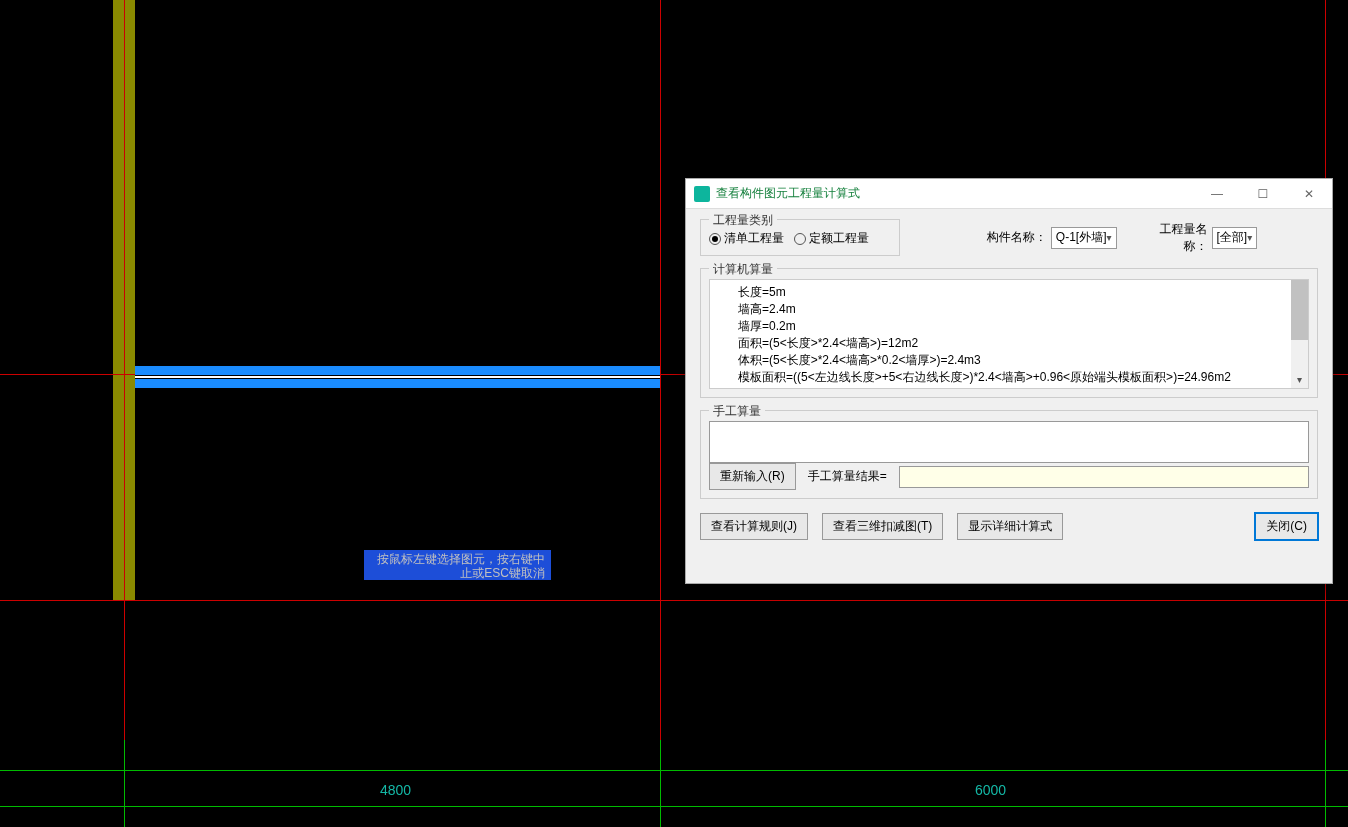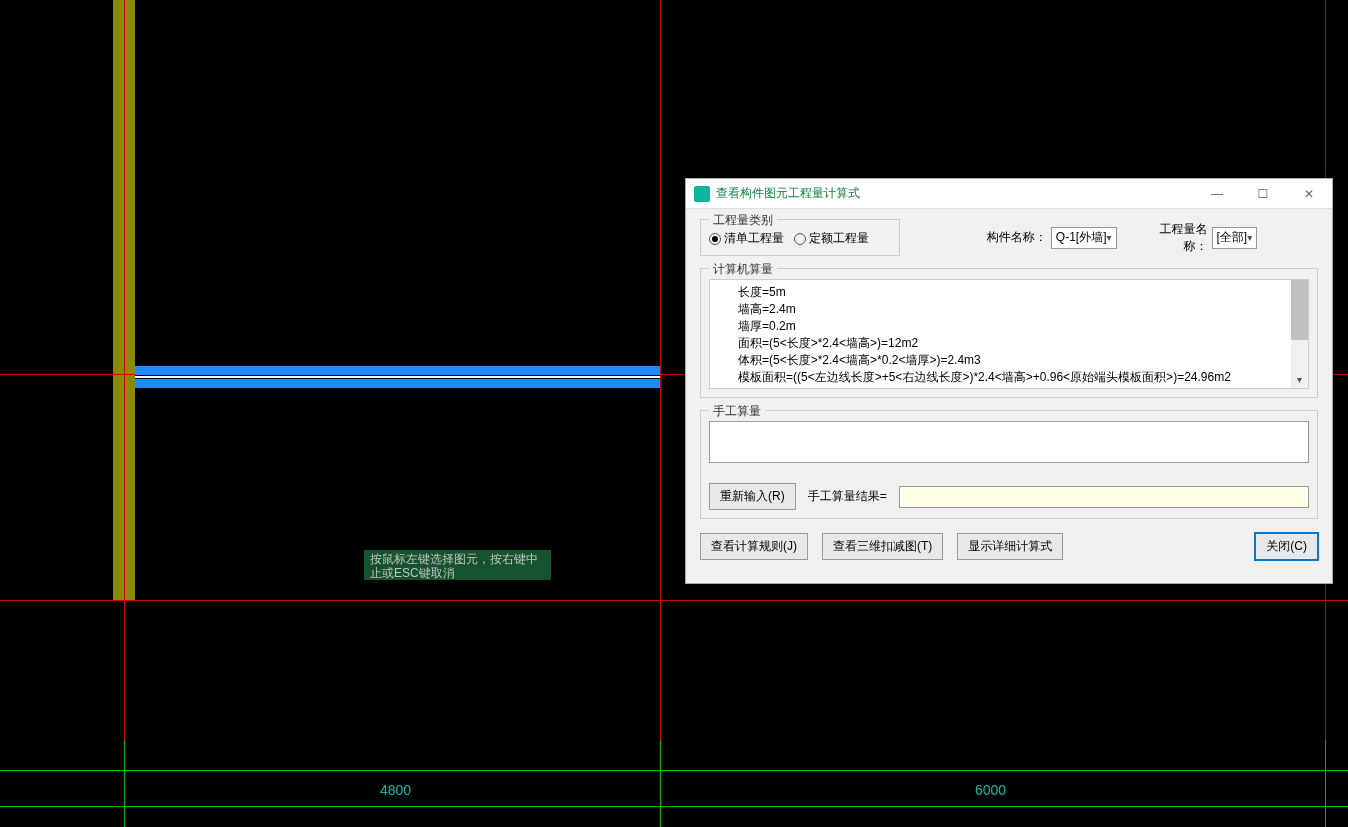--- a/index.html
+++ b/index.html
@@ -6,21 +6,21 @@
   html, body { width: 1348px; height: 827px; overflow: hidden; font-family: "Microsoft YaHei", SimSun, sans-serif; font-size: 12px; }
   .canvas { position: absolute; inset: 0; background: #000; }
   .line { position: absolute; }
   .red-h { background: #c00; height: 1px; }
   .red-v { background: #c00; width: 1px; }
   .green-h { background: #0b0; height: 1px; }
   .green-v { background: #0b0; width: 1px; }
   .olive { background: #8a8a00; }
   .blue-seg { background: #1a8cff; position: absolute; left: 135px; width: 525px; height: 9px; }
   .white-mid { background: #fff; position: absolute; left: 135px; width: 525px; height: 2px; }
-  .tooltip { position: absolute; left: 364px; top: 550px; width: 187px; height: 30px; background: #14532d; color: #c0c0c0; padding: 2px 6px; font-size: 12px; line-height: 14px; }
+  .tooltip { position: absolute; left: 364px; top: 550px; width: 187px; height: 30px; background: #1d4ed8; color: #c0c0c0; padding: 2px 6px; font-size: 12px; line-height: 14px; text-align: right; }
   .dim-label { position: absolute; color: #14b8a6; font-size: 14px; }
   .dialog { position: absolute; left: 685px; top: 178px; width: 648px; height: 406px; background: #f0f0f0; border: 1px solid #aaa; box-shadow: 0 4px 16px rgba(0,0,0,.5); display: flex; flex-direction: column; }
   .titlebar { height: 30px; display: flex; align-items: center; padding-left: 8px; background: #fff; border-bottom: 1px solid #ddd; }
   .title-icon { width: 16px; height: 16px; background: #0db59d; border-radius: 2px; margin-right: 6px; }
   .title-text { color: #15803d; font-size: 12px; flex: 1; }
   .win-btns { display: flex; height: 30px; }
   .win-btn { width: 46px; display: flex; align-items: center; justify-content: center; color: #666; }
   .dlg-body { flex: 1; padding: 10px 14px 0 14px; background: #f0f0f0; display: flex; flex-direction: column; }
   .top-row { display: flex; gap: 16px; }
   .group { border: 1px solid #ccc; position: relative; padding: 10px 8px 8px 8px; }
@@ -35,21 +35,21 @@
   .combo { flex: 1; height: 22px; border: 1px solid #999; background: #fff; padding: 0 4px; display: flex; align-items: center; justify-content: space-between; }
   .combo .arrow { color: #555; font-size: 10px; }
   .calc-group { margin-top: 12px; flex: 0 0 auto; height: 130px; display: flex; flex-direction: column; }
   .calc-box { flex: 1; background: #fff; border: 1px solid #ccc; padding: 4px 20px 4px 28px; overflow: hidden; position: relative; font-size: 12px; line-height: 17px; }
   .calc-box .bold { font-weight: normal; }
   .scroll { position: absolute; right: 0; top: 0; bottom: 0; width: 17px; background: #f0f0f0; }
   .scroll .thumb { position: absolute; top: 0; left: 0; right: 0; height: 60px; background: #c1c1c1; }
   .scroll .down { position: absolute; bottom: 0; left: 0; right: 0; height: 17px; display: flex; align-items: center; justify-content: center; color: #555; font-size: 10px; }
   .manual-group { margin-top: 12px; }
   .manual-input { width: 100%; height: 42px; background: #fff; border: 1px solid #999; }
-  .result-row { margin-top: 20px; display: flex; gap: 12px; align-items: center; }
+  .result-row { margin-top: 0; display: flex; gap: 12px; align-items: center; }
   .btn { border: 1px solid #999; background: #e8e8e8; padding: 4px 10px; cursor: default; }
   .btn.focus { outline: 2px solid #0078d7; outline-offset: -1px; }
   .result-label { white-space: nowrap; }
   .result-field { flex: 1; height: 22px; background: #ffffe8; border: 1px solid #999; }
   .footer { margin-top: 14px; padding-bottom: 12px; display: flex; gap: 14px; }
   .footer .spacer { flex: 1; }
 </style>
 </head>
 <body>
 

